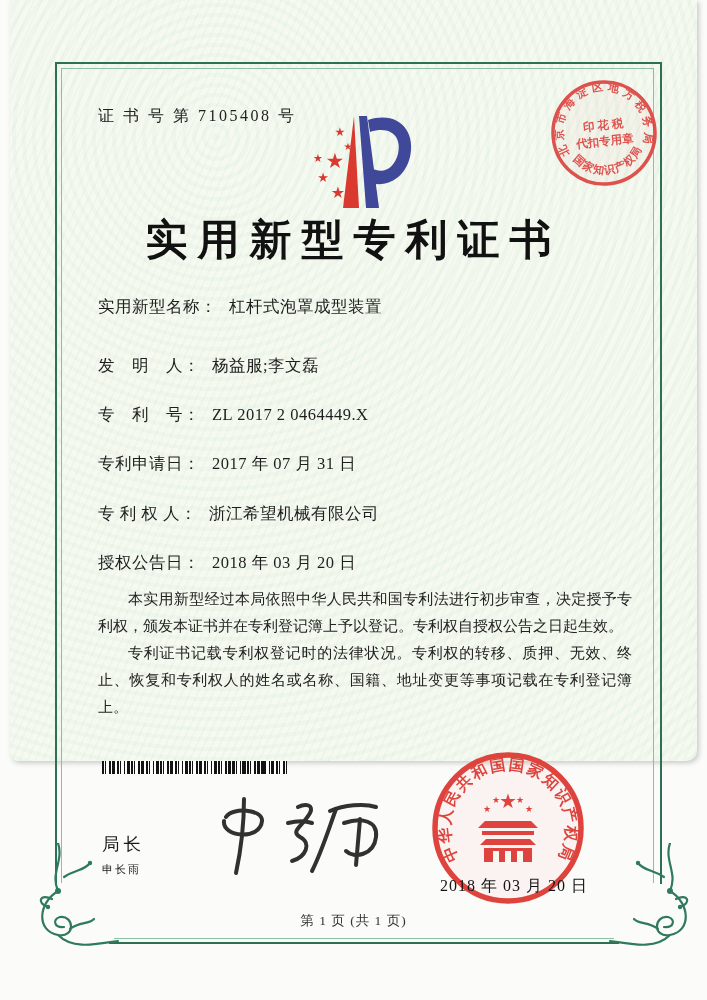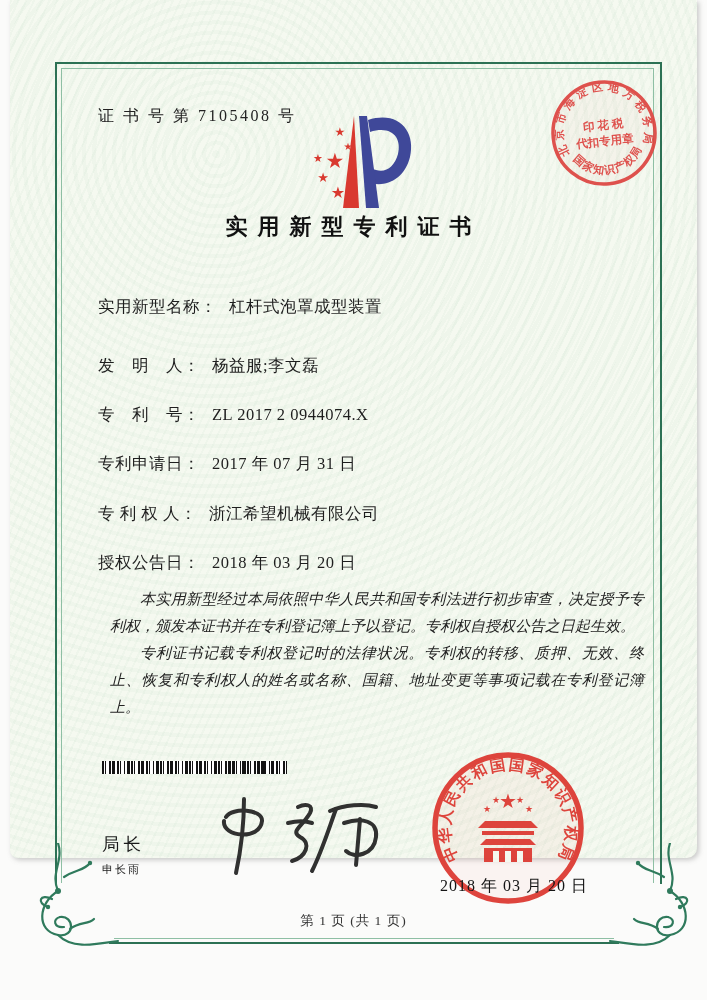--- a/index.html
+++ b/index.html
@@ -4,21 +4,21 @@
 <style>
   html,body{margin:0;padding:0;}
   body{
     width:707px;height:1000px;position:relative;overflow:hidden;
     background:#fbfbfa;
     font-family:"Liberation Serif","DejaVu Serif",serif;
     color:#1e1e1e;
   }
   
   .paper{
-    position:absolute;left:10px;top:0;width:687px;height:858px;
+    position:absolute;left:10px;top:0;width:687px;height:761px;
     background-color:#f5f9f0;
     background-image:
       repeating-radial-gradient(circle at 30% 18%, rgba(120,180,140,.05) 0 4px, rgba(255,255,255,0) 4px 10px),
       repeating-linear-gradient(115deg, rgba(120,180,140,.05) 0 2px, rgba(255,255,255,0) 2px 7px);
     border-radius:0 0 10px 8px;
     box-shadow:2px 2px 5px rgba(110,110,110,.35);
   }
   
   .frame-outer{
     position:absolute;left:45px;top:62px;width:603px;height:820px;
@@ -33,34 +33,34 @@
   .flourish{position:absolute;top:843px;width:96px;height:112px;}
   .flourish.left{left:14px;}
   .flourish.right{left:598px;transform:scaleX(-1);}
 
   .cert-no{position:absolute;left:88px;top:106px;font-size:16px;letter-spacing:2.5px;color:#222;}
   .logo{position:absolute;left:283px;top:110px;width:126px;height:102px;}
   .tax-stamp{position:absolute;left:537px;top:76px;width:114px;height:114px;transform:rotate(-6deg);opacity:.92;}
 
   .title{
     position:absolute;left:0;right:0;top:212px;text-align:center;
-    font-size:22px;font-weight:bold;letter-spacing:10px;color:#111;
+    font-size:42px;font-weight:bold;letter-spacing:10px;color:#111;
   }
 
   .fields{position:absolute;left:88px;top:0;width:540px;}
   .field{position:absolute;font-size:16.5px;letter-spacing:.5px;white-space:nowrap;}
   .field:nth-of-type(1){top:296px;}
   .field:nth-of-type(2){top:355px;text-align:center;}
   .field:nth-of-type(3){top:404px;}
   .field:nth-of-type(4){top:453px;}
   .field:nth-of-type(5){top:503px;}
   .field:nth-of-type(6){top:552px;}
   .field .lbl{margin-right:12px;}
 
-  .paras{position:absolute;left:100px;top:586px;width:534px;font-style:italic;}
+  .paras{position:absolute;left:88px;top:586px;width:534px;}
   .paras p{margin:0;font-size:15px;line-height:27px;text-align:justify;text-indent:2em;color:#222;}
 
   .barcode{
     position:absolute;left:92px;top:761px;width:185px;height:13px;
     background:repeating-linear-gradient(90deg,
       #141414 0 2px,#fff 2px 3px,#141414 3px 4px,#fff 4px 7px,
       #141414 7px 8.5px,#fff 8.5px 10px,#141414 10px 13px,#fff 13px 14.5px);
   }
 
   .signer-title{position:absolute;left:92px;top:832px;font-size:17.5px;letter-spacing:4px;
@@ -152,21 +152,21 @@
   <div class="title">实用新型专利证书</div>
 
   <div class="fields">
     <div class="field">
       <span class="lbl">实用新型名称：</span><span class="val">杠杆式泡罩成型装置</span>
     </div>
     <div class="field">
       <span class="lbl">发　明　人：</span><span class="val">杨益服;李文磊</span>
     </div>
     <div class="field">
-      <span class="lbl">专　利　号：</span><span class="val">ZL 2017 2 0944074.X</span>
+      <span class="lbl">专　利　号：</span><span class="val">ZL 2017 2 0464449.X</span>
     </div>
     <div class="field">
       <span class="lbl">专利申请日：</span><span class="val">2017 年 07 月 31 日</span>
     </div>
     <div class="field">
       <span class="lbl">专 利 权 人：</span><span class="val">浙江希望机械有限公司</span>
     </div>
     <div class="field">
       <span class="lbl">授权公告日：</span><span class="val">2018 年 03 月 20 日</span>
     </div>

